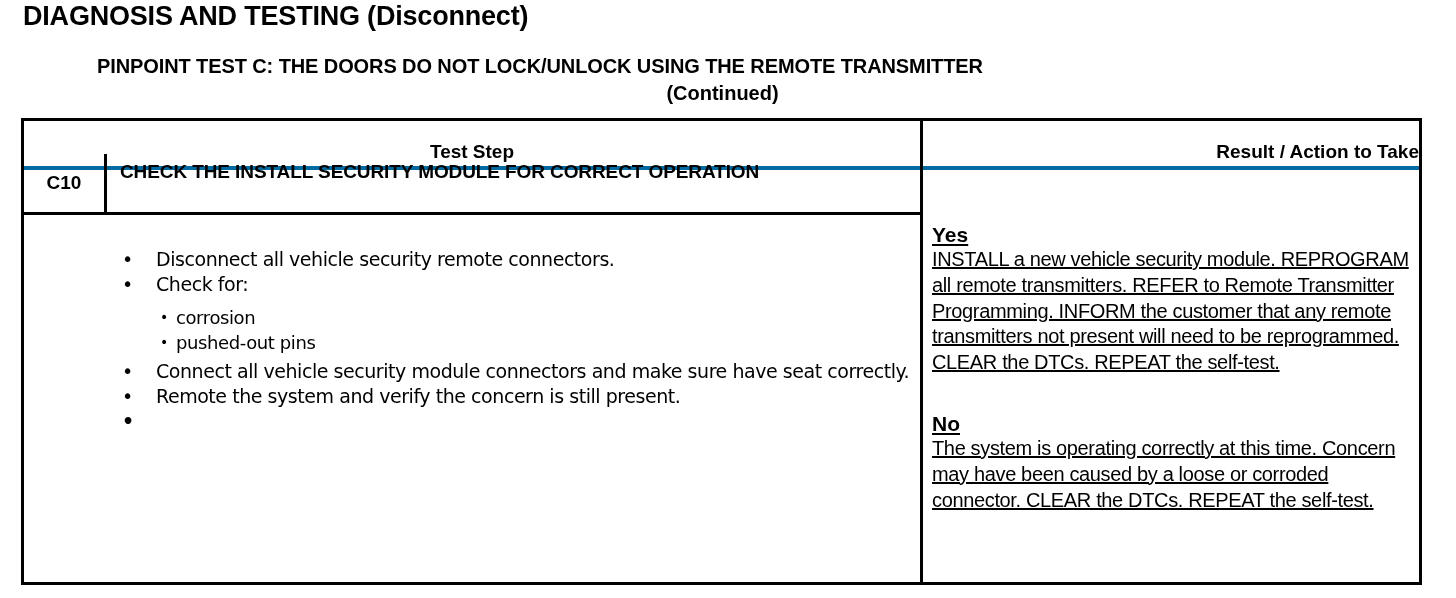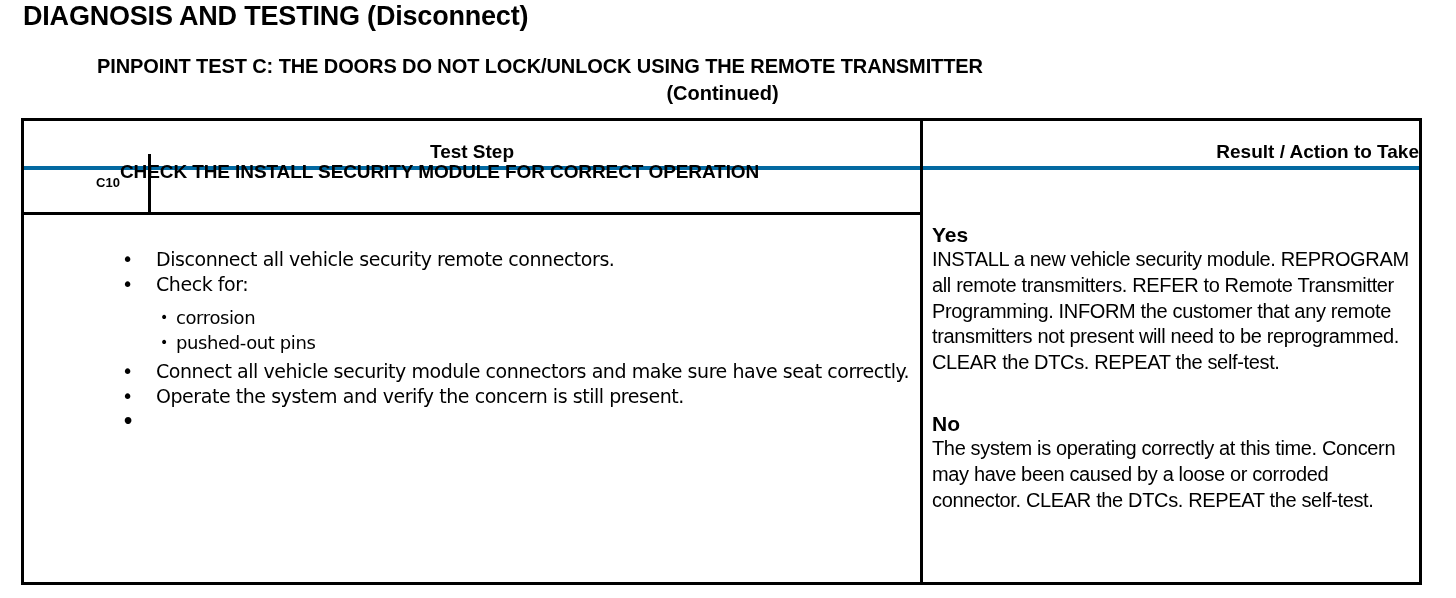--- a/index.html
+++ b/index.html
@@ -111,25 +111,24 @@
     width: 896px;
     height: 428px;
   }
   #step-id-cell {
     position: absolute;
     left: 0; top: 0;
     width: 83px;
     height: 58px;
     line-height: 58px;
     text-align: center;
-    font-size: 13px;
+    font-size: 19px;
     font-weight: bold;
     border-right: 3px solid #000;
     box-sizing: border-box;
-    margin-left: 44px;
   }
   #step-title-cell {
     position: absolute;
     left: 86px; top: 0;
     right: 0;
     height: 58px;
     padding: 5px 0 0 10px;
     box-sizing: border-box;
     font-size: 19px;
     font-weight: bold;
@@ -189,20 +188,21 @@
 
   
   #right-col {
     position: absolute;
     left: 899px;
     top: 33px;
     right: 0;
     height: 416px;
     padding: 69px 6px 0 9px;
     box-sizing: border-box;
+    text-decoration: underline;
   }
   .res-head {
     font-size: 21px;
     font-weight: bold;
     line-height: 24px;
     font-family: "Liberation Sans", sans-serif;
   }
   .res-body {
     font-size: 20px;
     line-height: 25.8px;
@@ -255,21 +255,21 @@
         </li>
       </ul>
 
       <ul class="blist">
         <li class="bitem">
           <span class="bullet">•</span>
           <span>Connect all vehicle security module connectors and make sure have seat correctly.</span>
         </li>
         <li class="bitem">
           <span class="bullet">•</span>
-          <span>Operate the system and verify the concern is still present.</span>
+          <span>Remote the system and verify the concern is still present.</span>
         </li>
         <li class="bitem bold">
           <span class="bullet">•</span>
         </li>
       </ul>
     </div>
   </div>
 
   <div id="right-col">
     <div id="yes-block">

